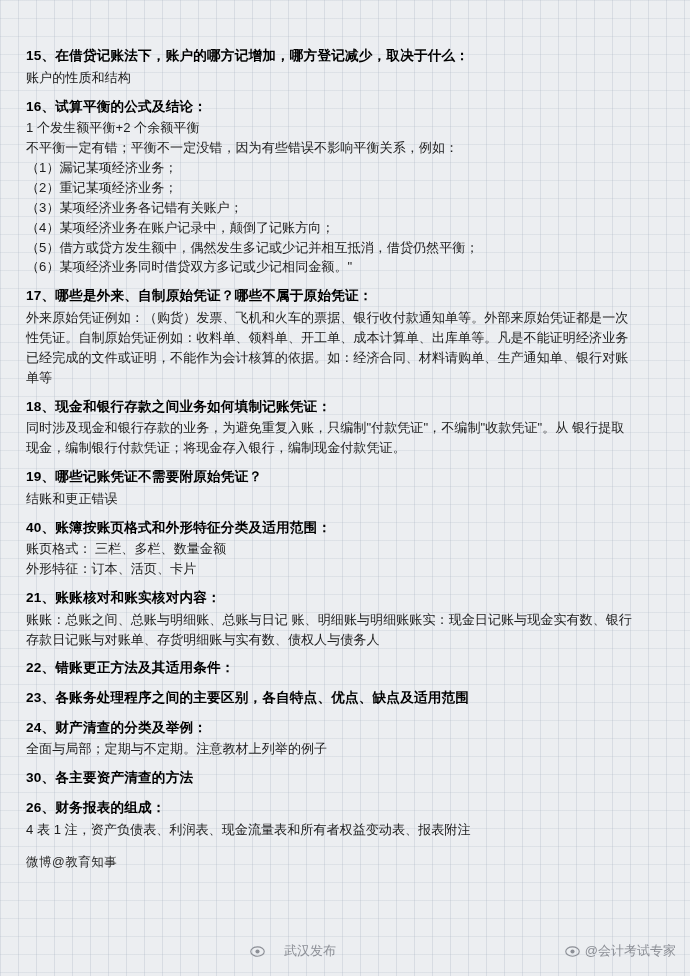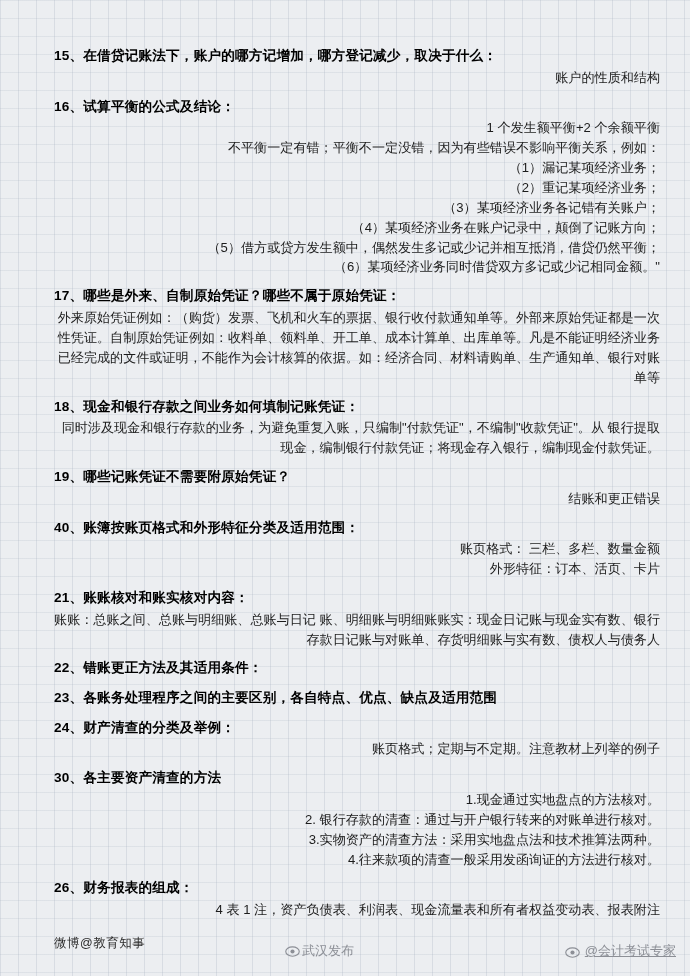--- a/index.html
+++ b/index.html
@@ -21,21 +21,21 @@
     width: 690px;
     height: 976px;
     background-color: #eceef1;
     background-image:
       linear-gradient(to right, rgba(170,180,195,0.30) 1px, transparent 1px),
       linear-gradient(to bottom, rgba(170,180,195,0.22) 1px, transparent 1px);
     background-size: 18px 18px, 18px 18px;
   }
   .sheet {
     position: absolute;
-    left: 34px;
+    left: 6px;
     top: 28px;
     width: 646px;
     height: 900px;
     padding: 18px 20px 10px 20px;
     box-sizing: border-box;
   }
   .content {
     color: #1a1a1a;
     font-size: 13.2px;
     line-height: 1.52;
@@ -47,56 +47,53 @@
     font-weight: bold;
     font-size: 13.6px;
     color: #000;
     letter-spacing: 0.2px;
     margin-bottom: 1px;
   }
   .qbody {
     font-size: 13.1px;
     color: #1c1c1c;
     white-space: pre-line;
-    text-align: right;
   }
   .watermark-inline {
     margin-top: 14px;
     font-size: 12.5px;
     color: #2b2b2b;
     letter-spacing: 0.5px;
   }
   .footer {
     position: absolute;
     left: 0;
     bottom: 6px;
     width: 690px;
     height: 34px;
   }
   .footer-left {
     position: absolute;
     left: 250px;
     bottom: 10px;
     display: flex;
     align-items: center;
-    gap: 2px;
+    gap: 19px;
     color: #8c8f96;
     font-size: 13px;
-    margin-left: 35px;
   }
   .footer-right {
     position: absolute;
     right: 14px;
     bottom: 10px;
     display: flex;
-    align-items: flex-end;
+    align-items: center;
     gap: 5px;
     color: #8c8f96;
     font-size: 13px;
-    text-decoration: underline;
   }
   .weibo-eye {
     display: inline-block;
     width: 15px;
     height: 15px;
     position: relative;
     vertical-align: middle;
   }
   .weibo-eye svg { display: block; }
 </style>
@@ -154,29 +151,25 @@
       <div class="qblock">
         <div class="qtitle">22、错账更正方法及其适用条件：</div>
       </div>
 
       <div class="qblock">
         <div class="qtitle">23、各账务处理程序之间的主要区别，各自特点、优点、缺点及适用范围</div>
       </div>
 
       <div class="qblock">
         <div class="qtitle">24、财产清查的分类及举例：</div>
-        <div class="qbody">账页格式；定期与不定期。注意教材上列举的例子</div>
+        <div class="qbody">全面与局部；定期与不定期。注意教材上列举的例子</div>
       </div>
 
       <div class="qblock">
         <div class="qtitle">30、各主要资产清查的方法</div>
-        <div class="qbody">1.现金通过实地盘点的方法核对。
-2. 银行存款的清查：通过与开户银行转来的对账单进行核对。
-3.实物资产的清查方法：采用实地盘点法和技术推算法两种。
-4.往来款项的清查一般采用发函询证的方法进行核对。</div>
       </div>
 
       <div class="qblock">
         <div class="qtitle">26、财务报表的组成：</div>
         <div class="qbody">4 表 1 注，资产负债表、利润表、现金流量表和所有者权益变动表、报表附注</div>
       </div>
 
       <div class="watermark-inline">微博@教育知事</div>
 
     </div>

